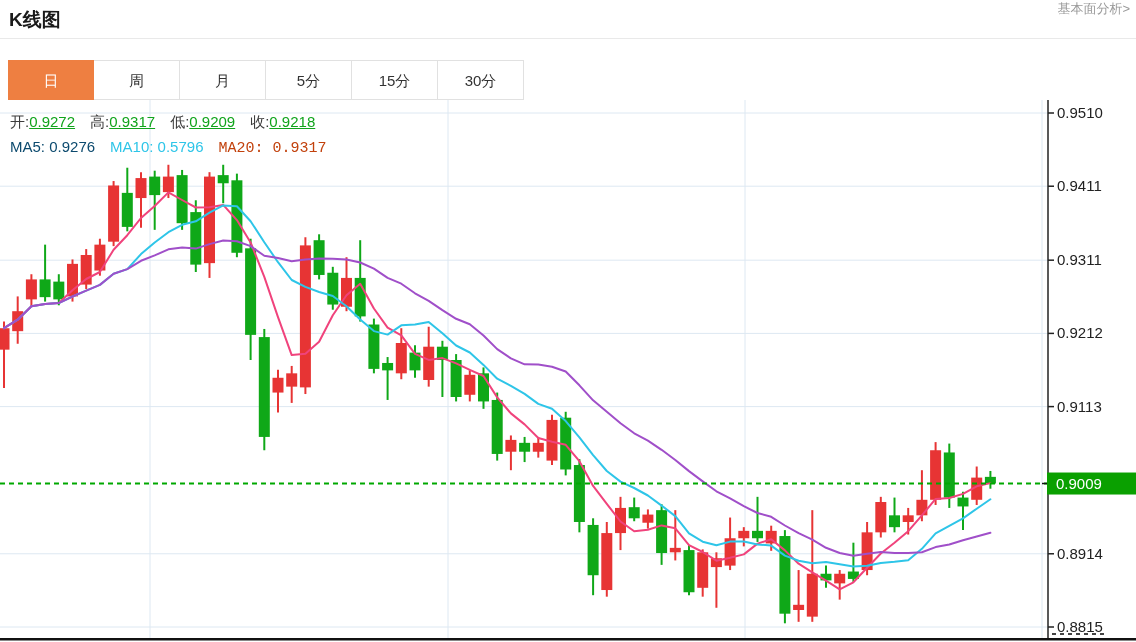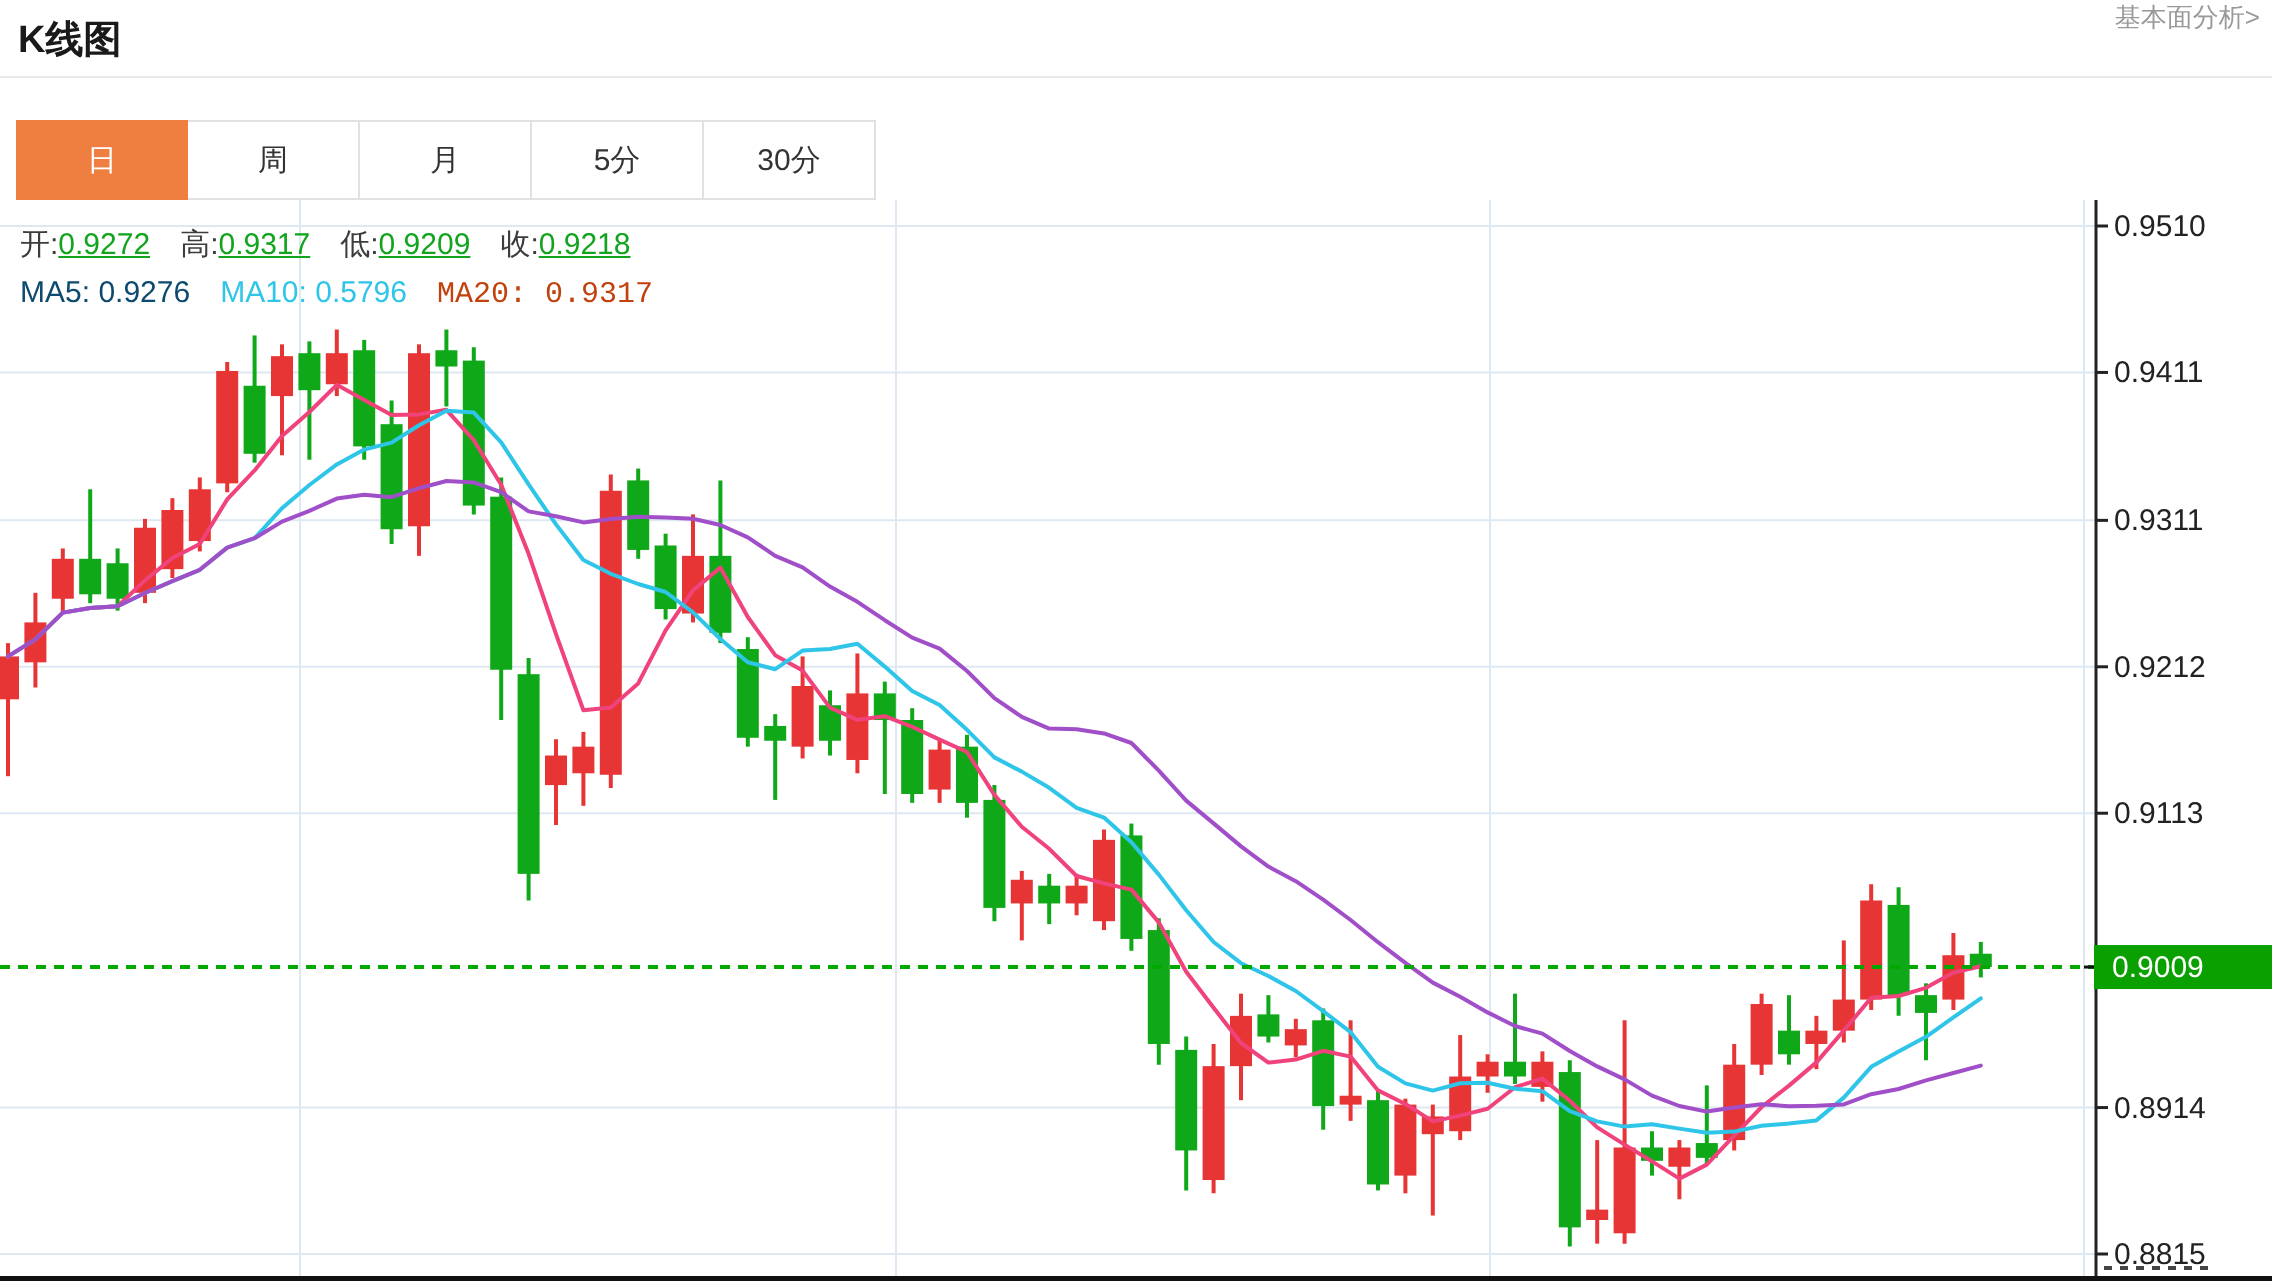--- a/index.html
+++ b/index.html
@@ -26,20 +26,21 @@
 
 <div class="page-title">K线图</div>
 <a class="fundamental-link">基本面分析&gt;</a>
 <div class="title-divider"></div>
 
 <div class="tabbar" id="tabbar">
     <div class="tab active">日</div>
     <div class="tab">周</div>
     <div class="tab">月</div>
     <div class="tab">5分</div>
+    <div class="tab">15分</div>
     <div class="tab">30分</div>
   </div>
 
 <div class="legend legend-ohlc" id="legend-ohlc"><span class="legend-item"><span class="ohlc-label">开:</span><span class="ohlc-value">0.9272</span></span><span class="legend-item"><span class="ohlc-label">高:</span><span class="ohlc-value">0.9317</span></span><span class="legend-item"><span class="ohlc-label">低:</span><span class="ohlc-value">0.9209</span></span><span class="legend-item"><span class="ohlc-label">收:</span><span class="ohlc-value">0.9218</span></span></div>
 <div class="legend legend-ma" id="legend-ma"><span class="legend-item" style="color: #0c4a6e;"><span>MA5: </span><span>0.9276</span></span><span class="legend-item" style="color: rgb(46, 197, 232);"><span>MA10: </span><span>0.5796</span></span><span class="legend-item" style="color: #c2410c; font-family: Liberation Mono, monospace;"><span>MA20: </span><span>0.9317</span></span></div>
 
 <svg id="chart-svg" width="1136" height="642" viewBox="0 0 1136 642" xmlns="http://www.w3.org/2000/svg">
     <line x1="0" y1="113" x2="1048" y2="113" stroke="#dde8f2" stroke-width="1"></line>
     <line x1="0" y1="186.2172661870497" x2="1048" y2="186.2172661870497" stroke="#dde8f2" stroke-width="1"></line>
     <line x1="0" y1="260.17410071942385" x2="1048" y2="260.17410071942385" stroke="#dde8f2" stroke-width="1"></line>

